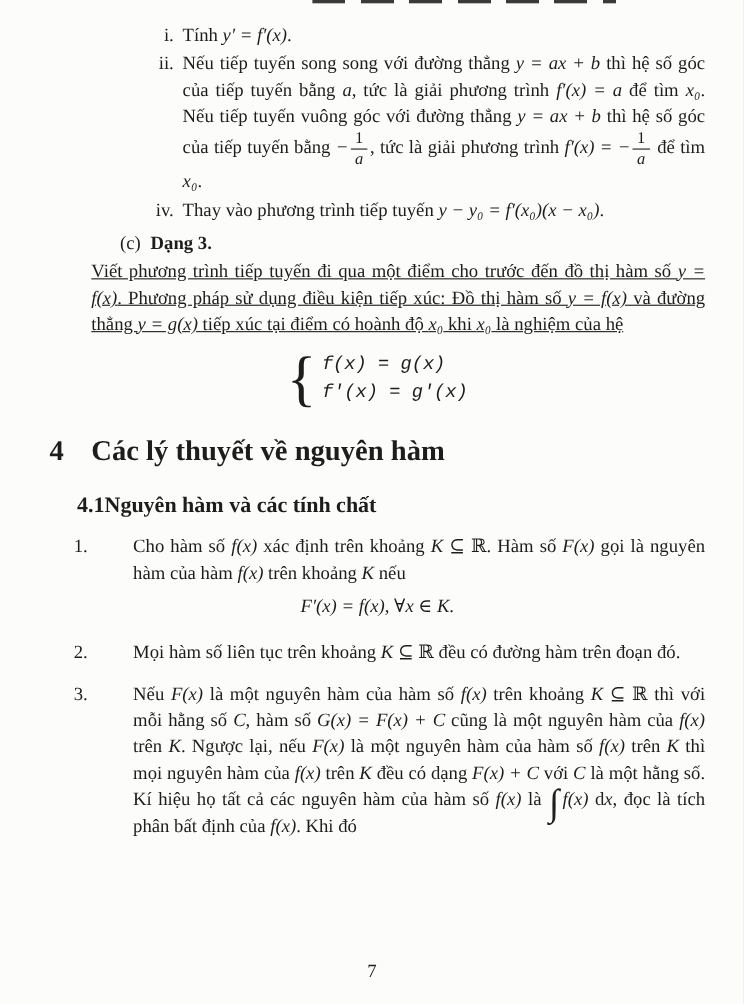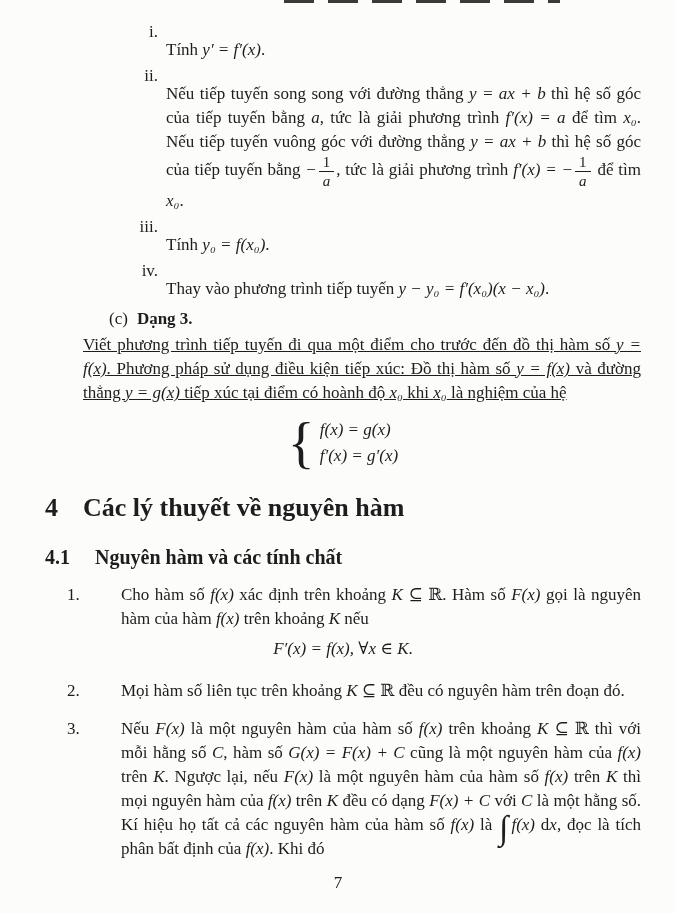--- a/index.html
+++ b/index.html
@@ -11,41 +11,41 @@
   }
   .artifact-top {
     position:absolute; top:0; left:284px; width:276px; height:3px;
     background:repeating-linear-gradient(90deg,#3a3a3a 0 30px,rgba(0,0,0,0) 30px 44px);
   }
   .content { padding:18px 35px 0 45px; }
 
   
   .ritem { display:flex; margin-top:2px; }
   .rlabel { flex:none; width:121px; text-align:right; padding-right:8px; box-sizing:border-box; }
-  .rbody  { flex:1 1 auto; text-align:justify;margin-top:18px; }
+  .rbody  { flex:1 1 auto; text-align:justify; }
 
   
   .c-head { margin:6px 0 0 64px; }
   .clabel { margin-right:9px; }
   .ctitle { font-weight:bold; }
   .c-body { margin:2px 0 0 38px; text-align:justify;text-decoration:underline; }
 
   
   .display { text-align:center; }
   .sys { margin:10px 0 6px; }
   .syswrap { display:inline-flex; align-items:center; }
   .sys-brace { font-size:56px; line-height:56px; margin-right:5px; font-weight:400; }
-  .sys-lines { display:inline-block; text-align:left; }
+  .sys-lines { display:inline-block; text-align:left;font-family:Liberation Mono, monospace; }
   .sline { display:block; line-height:26px; }
 
   
   .sec { display:flex; font-weight:bold; font-size:26px; line-height:30px; margin-top:22px; }
   .sec-num { flex:none; width:38px; }
   .subsec { display:flex; font-weight:bold; font-size:20px; line-height:24px; margin-top:22px; }
-  .subsec-num { flex:none; width:50px; }
+  .subsec-num { flex:none; width:50px;text-align:right; }
 
   
   .nitem { display:flex; margin-top:14px; }
   .nlabel { flex:none; width:44px; padding-left:22px; box-sizing:border-box; }
   .nbody  { flex:1 1 auto; text-align:justify;margin-left:32px; }
   .eq { margin:6px 0 18px; }
   .cont { margin:2px 0 0 20px; }
 
   .pageno { position:absolute; left:0; right:0; bottom:18px; text-align:center; }
 
@@ -65,24 +65,20 @@
   <div class="content">
 
     <div class="roman-list">
       <div class="ritem">
         <span class="rlabel">i.</span>
         <span class="rbody"><span>Tính </span><span class="mi">y′ = f′(x)</span><span>.</span></span>
       </div>
       <div class="ritem">
         <span class="rlabel">ii.</span>
         <span class="rbody"><span>Nếu tiếp tuyến song song với đường thẳng </span><span class="mi">y = ax + b</span><span> thì hệ số góc của tiếp tuyến bằng </span><span class="mi">a</span><span>, tức là giải phương trình </span><span class="mi">f′(x) = a</span><span> để tìm </span><span class="mi">x₀</span><span>. Nếu tiếp tuyến vuông góc với đường thẳng </span><span class="mi">y = ax + b</span><span> thì hệ số góc của tiếp tuyến bằng </span><span class="mi">−</span><span class="frac"><span class="fnum">1</span><span class="fden">a</span></span><span>, tức là giải phương trình </span><span class="mi">f′(x) = −</span><span class="frac"><span class="fnum">1</span><span class="fden">a</span></span><span> để tìm </span><span class="mi">x₀</span><span>.</span></span>
-      </div>
-      <div class="ritem">
-        <span class="rlabel">iii.</span>
-        <span class="rbody"><span>Tính </span><span class="mi">y₀ = f(x₀)</span><span>.</span></span>
       </div>
       <div class="ritem">
         <span class="rlabel">iv.</span>
         <span class="rbody"><span>Thay vào phương trình tiếp tuyến </span><span class="mi">y − y₀ = f′(x₀)(x − x₀)</span><span>.</span></span>
       </div>
     </div>
 
     <div class="c-head">
       <span class="clabel">(c)</span><span class="ctitle">Dạng 3.</span>
     </div>
@@ -110,21 +106,21 @@
 
     <div class="nlist">
       <div class="nitem">
         <span class="nlabel">1.</span>
         <span class="nbody"><span>Cho hàm số </span><span class="mi">f(x)</span><span> xác định trên khoảng </span><span class="mi">K</span><span> ⊆ ℝ. Hàm số </span><span class="mi">F(x)</span><span> gọi là nguyên hàm của hàm </span><span class="mi">f(x)</span><span> trên khoảng </span><span class="mi">K</span><span> nếu</span></span>
       </div>
       <div class="display eq"><span class="mi">F′(x) = f(x), </span><span>∀</span><span class="mi">x</span><span> ∈ </span><span class="mi">K</span><span>.</span></div>
 
       <div class="nitem">
         <span class="nlabel">2.</span>
-        <span class="nbody"><span>Mọi hàm số liên tục trên khoảng </span><span class="mi">K</span><span> ⊆ ℝ đều có nguyên hàm trên đoạn đó.</span></span>
+        <span class="nbody"><span>Mọi hàm số liên tục trên khoảng </span><span class="mi">K</span><span> ⊆ ℝ đều có đường hàm trên đoạn đó.</span></span>
       </div>
 
       <div class="nitem">
         <span class="nlabel">3.</span>
         <span class="nbody"><span>Nếu </span><span class="mi">F(x)</span><span> là một nguyên hàm của hàm số </span><span class="mi">f(x)</span><span> trên khoảng </span><span class="mi">K</span><span> ⊆ ℝ thì với mỗi hằng số </span><span class="mi">C</span><span>, hàm số </span><span class="mi">G(x) = F(x) + C</span><span> cũng là một nguyên hàm của </span><span class="mi">f(x)</span><span> trên </span><span class="mi">K</span><span>. Ngược lại, nếu </span><span class="mi">F(x)</span><span> là một nguyên hàm của hàm số </span><span class="mi">f(x)</span><span> trên </span><span class="mi">K</span><span> thì mọi nguyên hàm của </span><span class="mi">f(x)</span><span> trên </span><span class="mi">K</span><span> đều có dạng </span><span class="mi">F(x) + C</span><span> với </span><span class="mi">C</span><span> là một hằng số. Kí hiệu họ tất cả các nguyên hàm của hàm số </span><span class="mi">f(x)</span><span> là </span><span class="bigint">∫</span><span class="mi">f(x)</span><span> d</span><span class="mi">x</span><span>, đọc là tích phân bất định của </span><span class="mi">f(x)</span><span>. Khi đó</span></span>
       </div>
     </div>
 
   </div>
 

